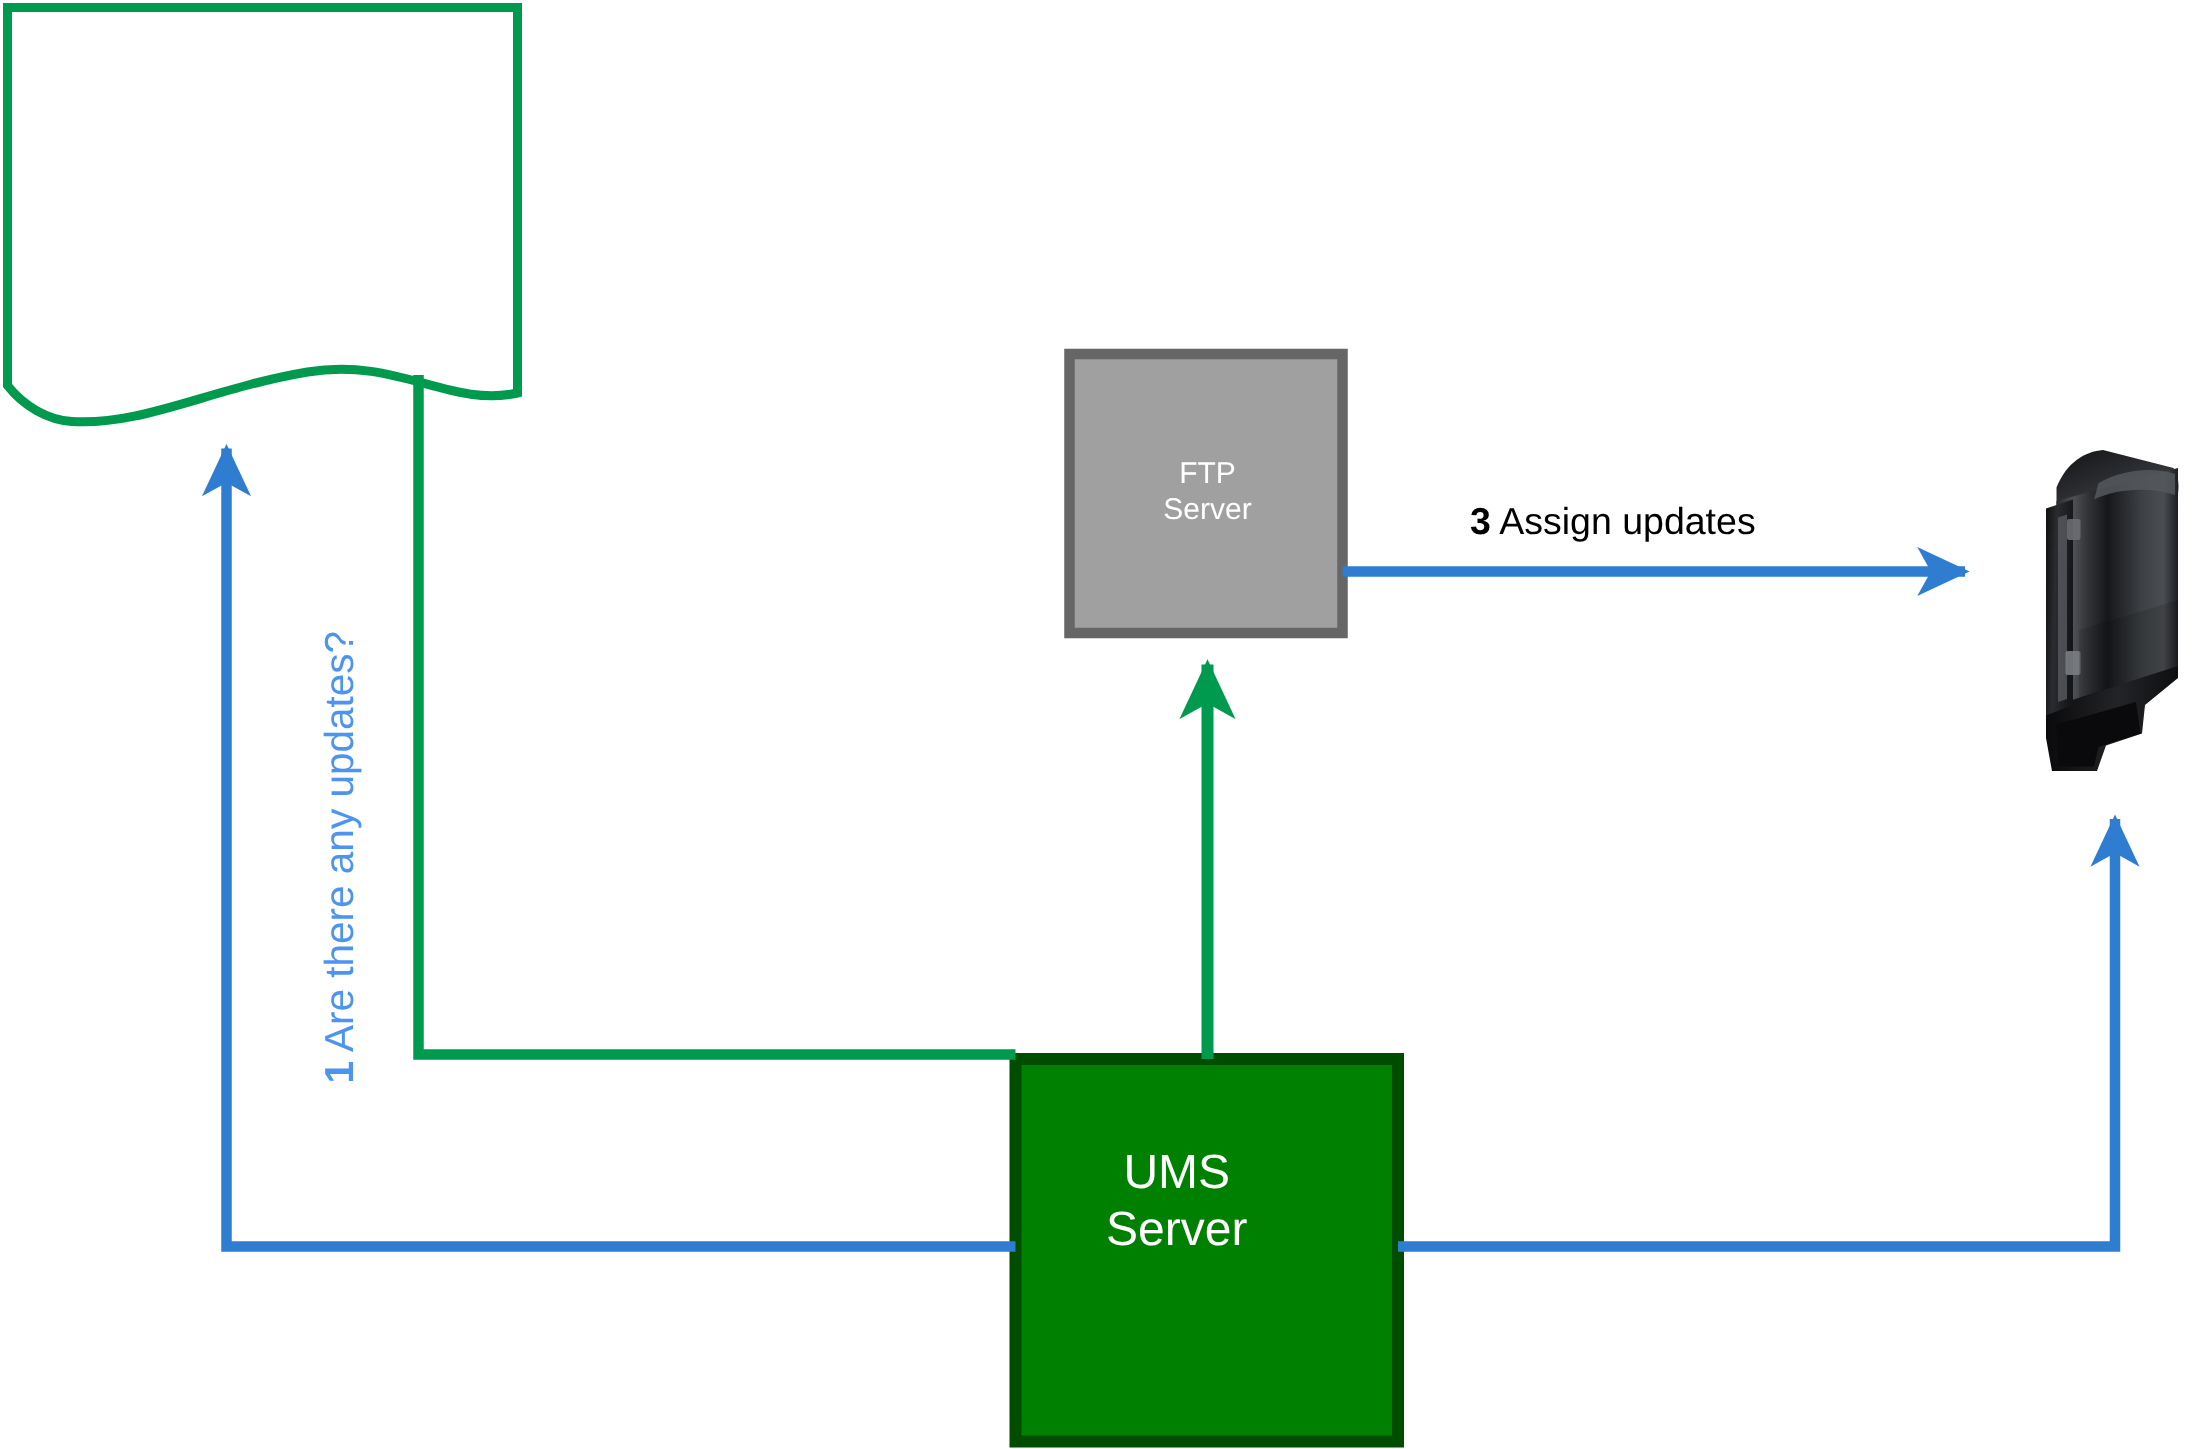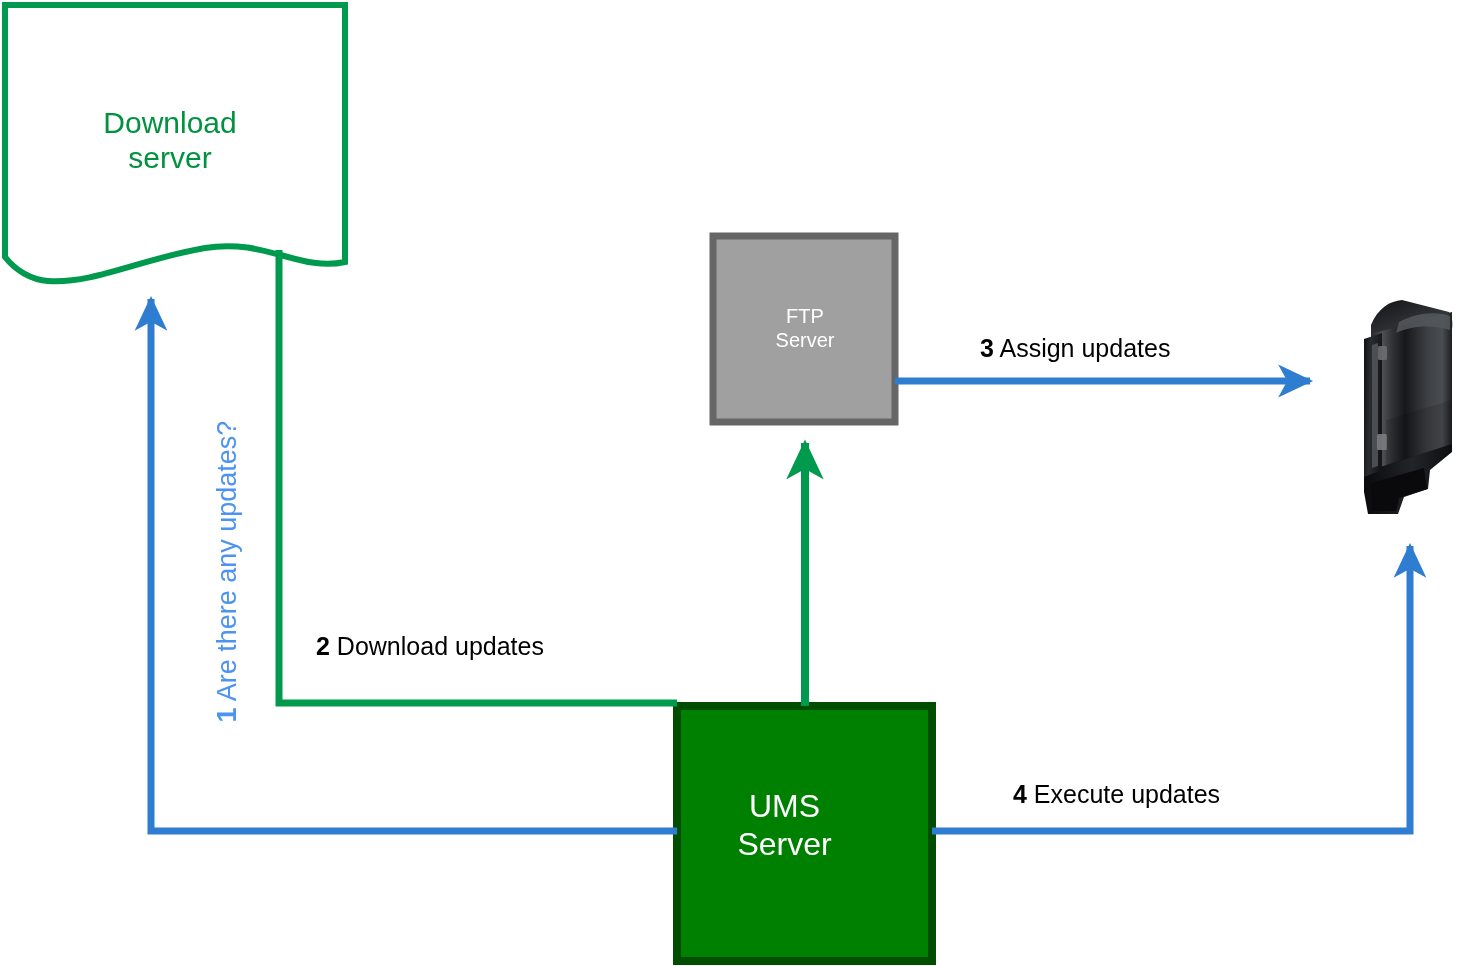--- a/index.html
+++ b/index.html
@@ -42,21 +42,21 @@
   }
   #ftp-server-label {
     left: 710px;
     top: 305px;
     width: 190px;
     color: #ffffff;
     font-size: 20px;
   }
   #ums-server-label {
     left: 673px;
-    top: 788px;
+    top: 763px;
     width: 223px;
     color: #ffffff;
     font-size: 32px;
   }
 
   
   .edge-label {
     position: absolute;
     font-size: 25px;
     color: #000000;
@@ -162,42 +162,32 @@
                C 1432 324, 1410 326, 1396 333 Z" fill="#55585d" opacity="0.85"></path>
 
       <rect x="1378" y="346" width="9" height="14" rx="1.5" fill="#6a6d72" opacity="0.9"></rect>
 
       <rect x="1377" y="434" width="10" height="16" rx="1.5" fill="#7a7d82" opacity="0.9"></rect>
 
       <path d="M 1386 420 L 1452 400 L 1452 444 L 1386 466 Z" fill="#000000" opacity="0.12"></path>
     </g>
   </svg>
 
-  <div class="node-label" id="download-server-label">Download
-server</div>
 
   <div class="node-label" id="ftp-server-label">FTP
 Server</div>
 
   <div class="node-label" id="ums-server-label">UMS
 Server</div>
 
-  <div class="edge-label" id="edge-label-2">
-    <span class="step-num">2</span>
-    <span>Download updates</span>
-  </div>
 
   <div class="edge-label" id="edge-label-3">
     <span class="step-num">3</span>
     <span>Assign updates</span>
   </div>
 
-  <div class="edge-label" id="edge-label-4">
-    <span class="step-num">4</span>
-    <span>Execute updates</span>
-  </div>
 
   <div id="edge-label-1">
     <span class="step-num">1</span>
     <span>Are there any updates?</span>
   </div>
 
 </div>
 
 </body></html>

